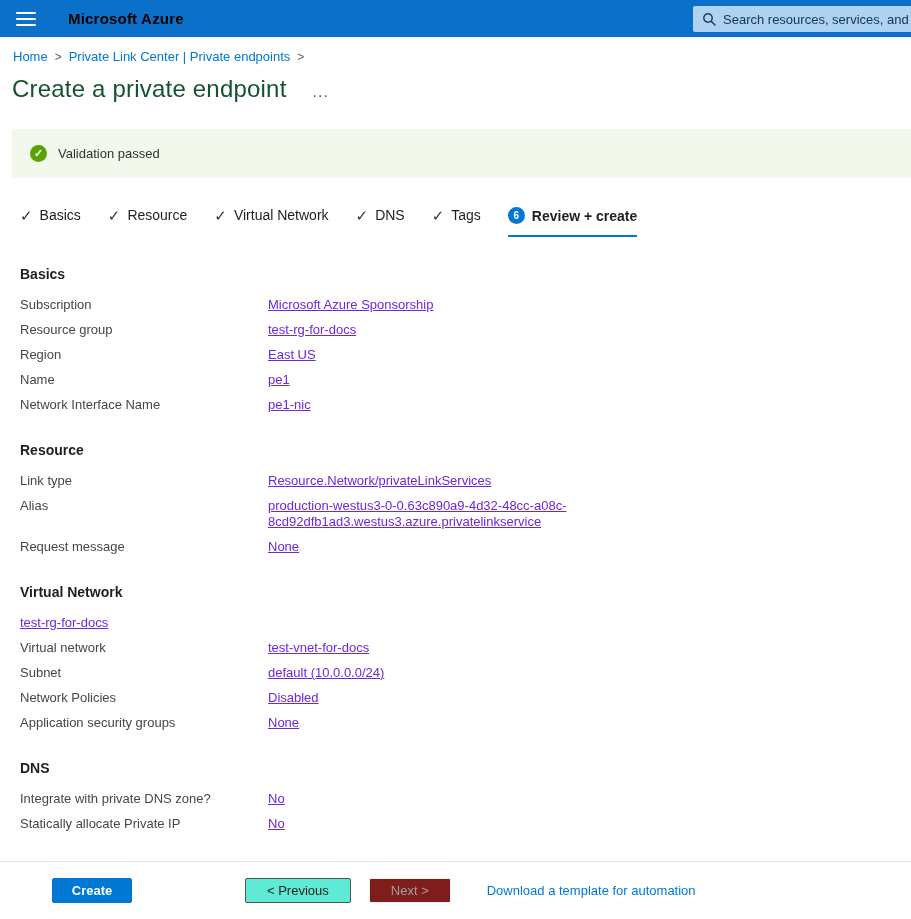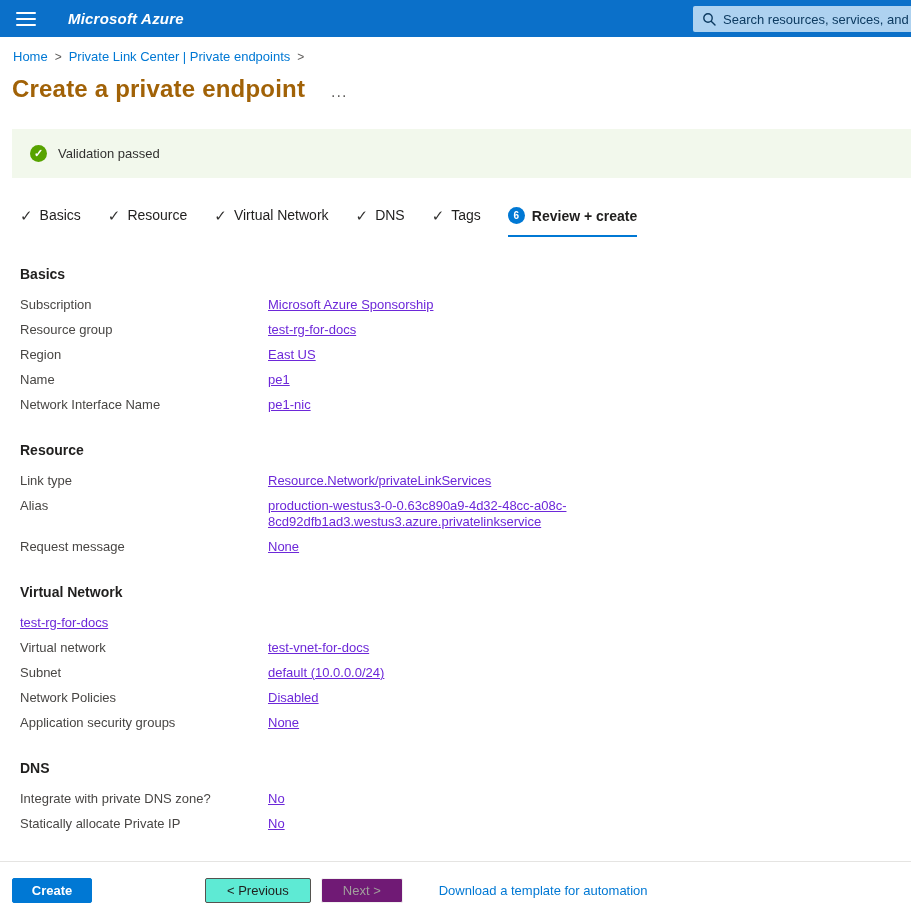--- a/index.html
+++ b/index.html
@@ -21,21 +21,21 @@
     align-items:center;
     padding-left:10px;
   }
   .hamburger {
     width:20px; height:14px;
     margin-left:6px; margin-right:32px;
     display:flex; flex-direction:column; justify-content:space-between;
     cursor:pointer;
   }
   .hamburger span { display:block; height:2px; background:#ffffff; border-radius:1px; }
-  .topbar-title { color:#ffffff; font-size:15px; font-weight:700; letter-spacing:.2px;font-style:italic; }
+  .topbar-title { color:#000000; font-size:15px; font-weight:700; letter-spacing:.2px; }
   .searchbox {
     position:absolute; right:0; top:6px;
     height:26px; width:218px;
     background:var(--searchbox-bg, #aed2f0);
     border-radius:2px 0 0 2px;
     display:flex; align-items:center;
     padding-left:9px; gap:7px;
     overflow:hidden;
   }
   .searchbox svg { flex:0 0 auto; }
@@ -44,21 +44,21 @@
     font-family:"Liberation Sans", sans-serif;
     font-size:13px; color:#0d3b61; width:190px;
   }
   .searchbox input::placeholder { color:#0d3b61; opacity:1; }
 
   
   .breadcrumb { margin:12px 0 0 13px; font-size:13px; display:flex; align-items:center; }
   .breadcrumb a { color:var(--accent, #0078d4); text-decoration:none; cursor:pointer; }
   .crumb-sep { color:#605e5c; font-size:12px; margin:0 7px; }
   .title-row { margin:11px 0 0 12px; display:flex; align-items:center; }
-  .page-title { font-size:24px; font-weight:700; color:#a16207; letter-spacing:.2px; }
+  .page-title { font-size:24px; font-weight:400; color:#14532d; letter-spacing:.2px; }
   .more-btn {
     margin-left:26px; margin-top:6px;
     color:#605e5c; font-size:16px; letter-spacing:1px;
     cursor:pointer; line-height:10px;
   }
 
   
   .banner {
     margin:26px 0 0 12px;
     height:49px;
@@ -106,23 +106,23 @@
     background:#ffffff;
     display:flex; align-items:center;
     padding-left:12px;
   }
   .btn {
     height:25px; font-size:13px; border-radius:2px;
     font-family:"Liberation Sans", sans-serif;
     display:inline-flex; align-items:center; justify-content:center;
     cursor:pointer;
   }
-  .btn-primary { width:80px; background:var(--accent, #0078d4); color:#ffffff; font-weight:700; border:1px solid var(--accent, #0078d4); }
+  .btn-primary { width:80px; background:var(--accent, #0078d4); color:#ffffff; font-weight:700; border:1px solid var(--accent, #0078d4);margin-left:40px; }
   .btn-secondary { margin-left:113px; padding:0 21px; background:#5eead4; color:#201f1e; border:1px solid #55534f; }
-  .btn-disabled { margin-left:10px; padding:0 21px; background:#701a75; color:#a19f9d; border:1px solid #f1f1f0; cursor:default; }
+  .btn-disabled { margin-left:18px; padding:0 21px; background:#7f1d1d; color:#a19f9d; border:1px solid #f1f1f0; cursor:default; }
   .footer-link { margin-left:36px; font-size:13px; color:var(--accent, #0078d4); text-decoration:none; cursor:pointer; }
 </style>
 </head>
 <body>
 
 <header class="topbar">
   <div class="hamburger">
     <span></span>
       <span></span>
       <span></span>

